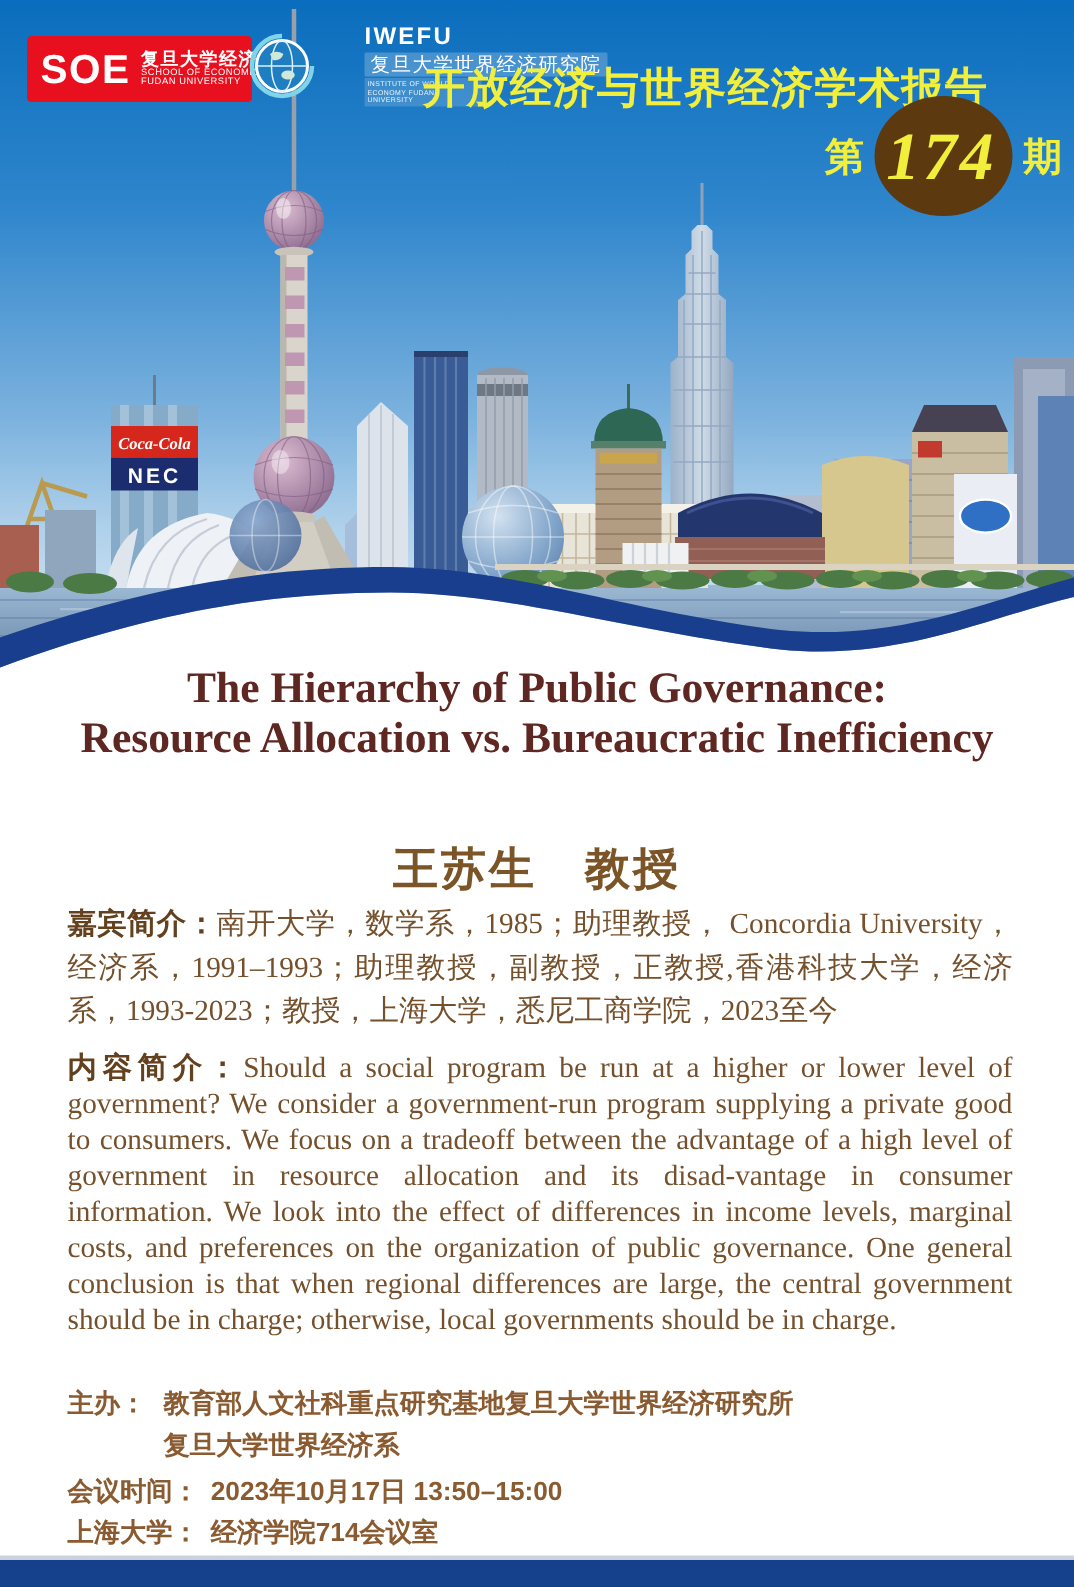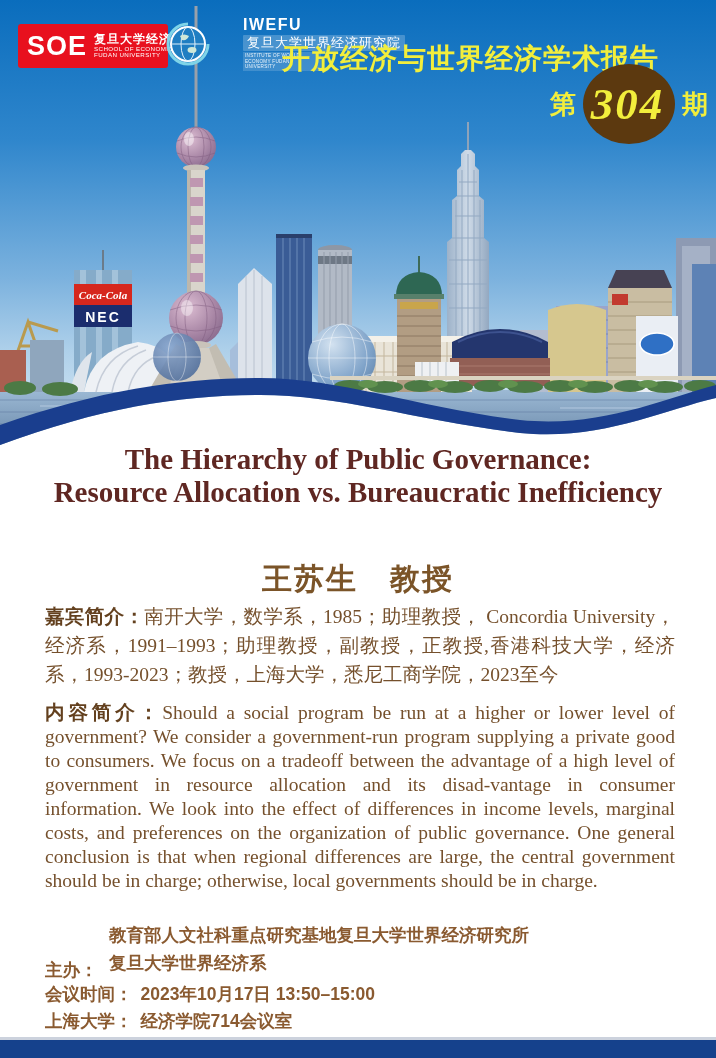--- a/index.html
+++ b/index.html
@@ -41,21 +41,21 @@
     color:#5f2722;font-family:"Liberation Serif",serif;font-weight:bold;font-size:29px;line-height:1.14;margin:0;}
   .talk-title span{display:block;}
   .speaker{position:absolute;left:0;top:559px;width:716px;text-align:center;
     color:#7b5428;font-size:30px;font-weight:bold;letter-spacing:2px;}
   .para{position:absolute;left:45px;width:630px;margin:0;text-align:justify;
     color:#75502c;font-family:"Liberation Serif",serif;font-size:19.5px;}
   .para b{color:#63401e;font-weight:bold;}
   .para.guest{top:602px;line-height:29px;}
   .para.abstract{top:701px;line-height:24px;}
   .org{position:absolute;left:45px;top:921px;display:flex;color:#8a5a30;font-weight:bold;font-size:17.5px;line-height:28px;}
-  .org .lbl{width:64px;flex:none;margin-top:35px;}
+  .org .lbl{width:64px;flex:none;}
   .org .lines span{display:block;}
   .meta{position:absolute;left:45px;color:#8a5a30;font-weight:bold;font-size:17.5px;line-height:1;}
   .meta .lbl{margin-right:8px;}
   .meta.time{top:986px;}
   .meta.loc{top:1013px;}
   .footer-line{position:absolute;left:0;top:1037px;width:716px;height:3px;background:#ccd2dd;}
   .footer-bar{position:absolute;left:0;top:1040px;width:716px;height:18px;background:#15418c;}
 </style>
 </head>
 <body>
@@ -365,21 +365,21 @@
         <span class="iwefu-cn">复旦大学世界经济研究院</span>
         <span class="iwefu-en">INSTITUTE OF WORLD ECONOMY FUDAN UNIVERSITY</span>
       </span>
     </div>
 
     <div class="series-title">开放经济与世界经济学术报告</div>
 
     <div class="issue-badge">
       <span class="issue-fix">第</span>
       <span class="issue-circle">
-        <span class="issue-number">304</span>
+        <span class="issue-number">174</span>
       </span>
       <span class="issue-fix">期</span>
     </div>
   </div>
 
   <h1 class="talk-title">
     <span>The Hierarchy of Public Governance:</span>
     <span>Resource Allocation vs. Bureaucratic Inefficiency</span>
   </h1>
 

